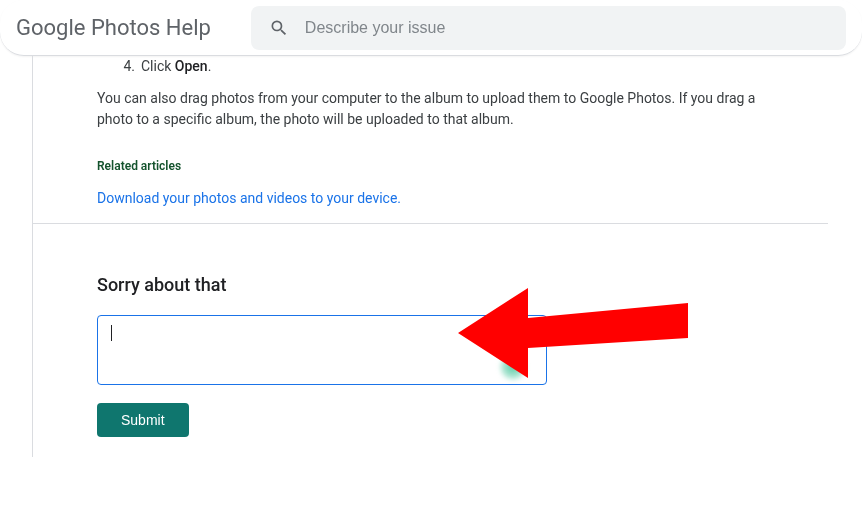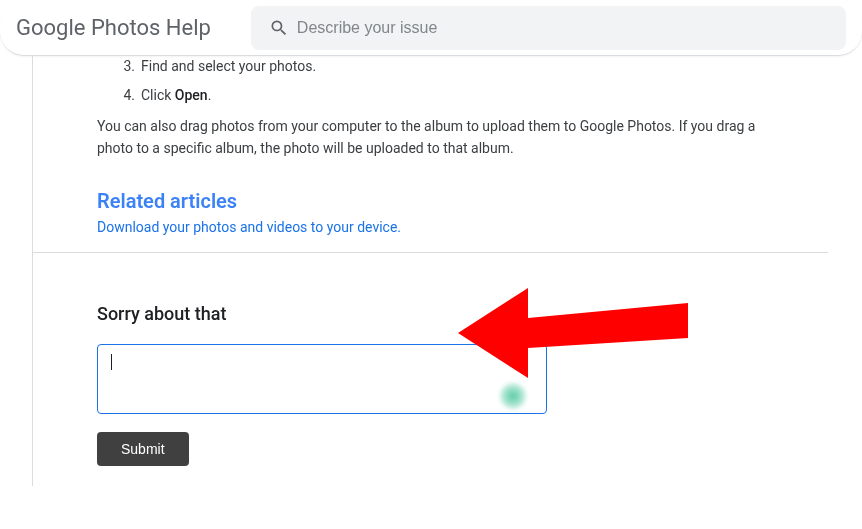--- a/index.html
+++ b/index.html
@@ -30,21 +30,21 @@
     }
     .search-container {
       flex: 1;
       max-width: 600px;
       display: flex;
       align-items: center;
       background: #f1f3f4;
       border-radius: 8px;
       height: 44px;
       padding: 0 18px;
-      gap: 8px;
+      gap: 16px;
     }
     .search-icon {
       width: 20px;
       height: 20px;
       fill: #5f6368;
       flex-shrink: 0;
     }
     .search-input {
       background: transparent;
       border: none;
@@ -83,23 +83,24 @@
       width: 16px;
       text-align: right;
       margin-right: 6px;
     }
     .bold { font-weight: 500; color:#202124;text-align:right; }
     .article p {
       margin-bottom: 24px;
     }
     .related-heading {
       font-weight: 600;
-      color: #3b82f6;
-      font-size: 20px;
+      color: #14532d;
+      font-size: 12px;
       margin-top: 26px;
+      margin-bottom: 12px;
     }
     .link { color: #1a73e8; text-decoration: none; cursor: pointer; }
     .divider {
       border-top: 1px solid #dadce0;
     }
     .feedback {
       padding: 50px 64px 20px 64px;
       position: relative;
     }
     .fb-title {
@@ -138,21 +139,21 @@
       position: absolute;
       right: 20px;
       bottom: 8px;
       width: 28px;
       height: 28px;
       background: radial-gradient(circle, rgba(29,184,132,0.75) 0%, rgba(29,184,132,0.3) 55%, rgba(29,184,132,0) 72%);
       border-radius: 50%;
       filter: blur(2px);
     }
     .submit-btn {
-      background: #404040;
+      background: #0f766e;
       color: #fff;
       border: none;
       border-radius: 4px;
       font-size: 14px;
       font-weight: 500;
       padding: 9px 24px;
       cursor: pointer;
     }
     .arrow {
       position: absolute;
@@ -171,23 +172,20 @@
         <path d="M15.5 14h-.79l-.28-.27A6.471 6.471 0 0016 9.5 6.5 6.5 0 109.5 16c1.61 0 3.09-.59 4.23-1.57l.27.28v.79l5 4.99L20.49 19l-4.99-5zm-6 0C7.01 14 5 11.99 5 9.5S7.01 5 9.5 5 14 7.01 14 9.5 11.99 14 9.5 14z"></path>
       </svg>
     <input class="search-input" type="text" placeholder="Describe your issue" style="">
   </div>
 </div>
 
 <div class="main">
   <div class="content">
     <div class="article">
       <ol>
-        <li>
-          <span class="num">3.</span><span>Find and select your photos.</span>
-        </li>
         <li>
           <span class="num">4.</span><span>Click </span><span class="bold">Open</span><span>.</span>
         </li>
       </ol>
       <p>You can also drag photos from your computer to the album to upload them to Google Photos. If you drag a photo to a specific album, the photo will be uploaded to that album.</p>
       <div class="related-heading">Related articles</div>
       <a class="link">Download your photos and videos to your device.</a>
     </div>
 
     <div class="divider"></div>

